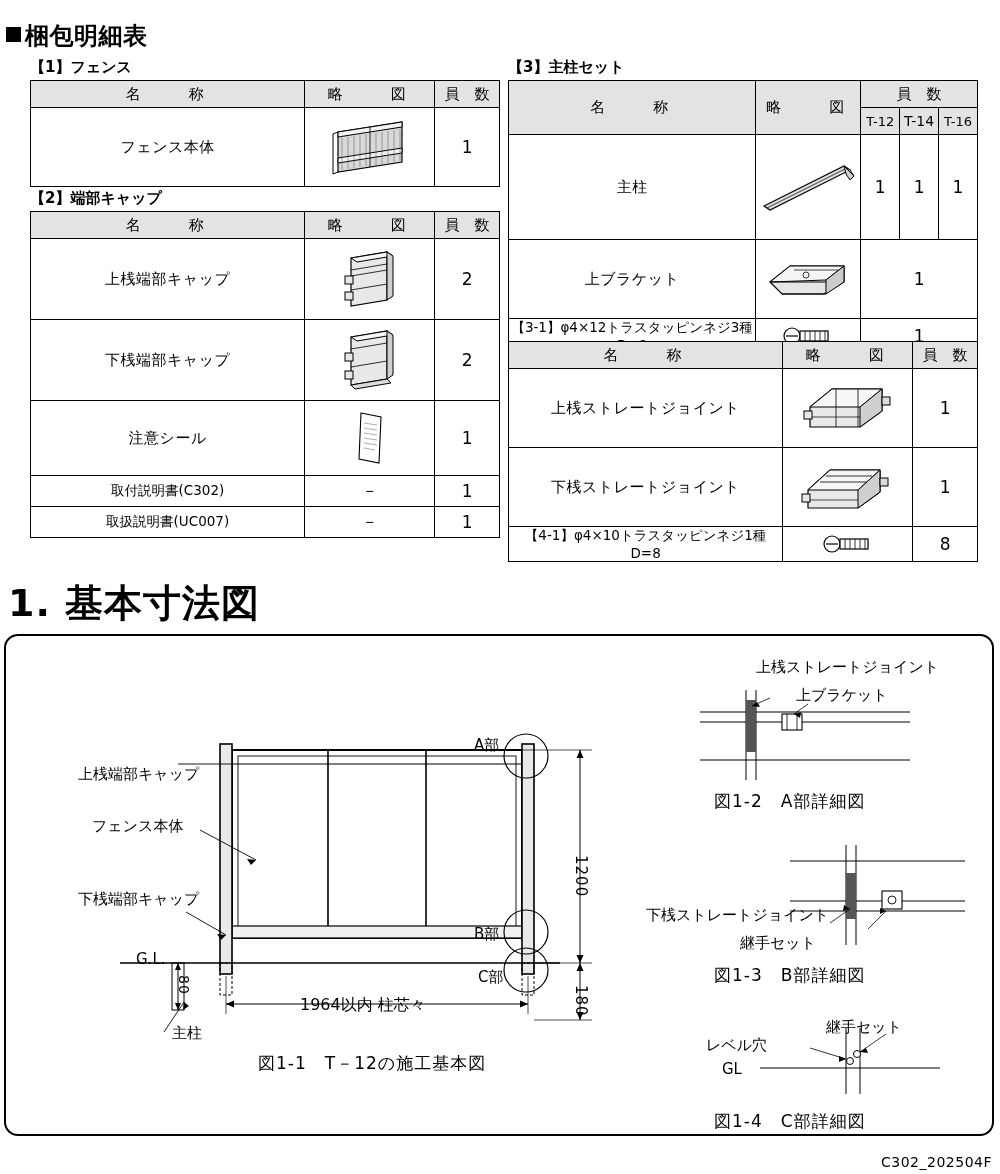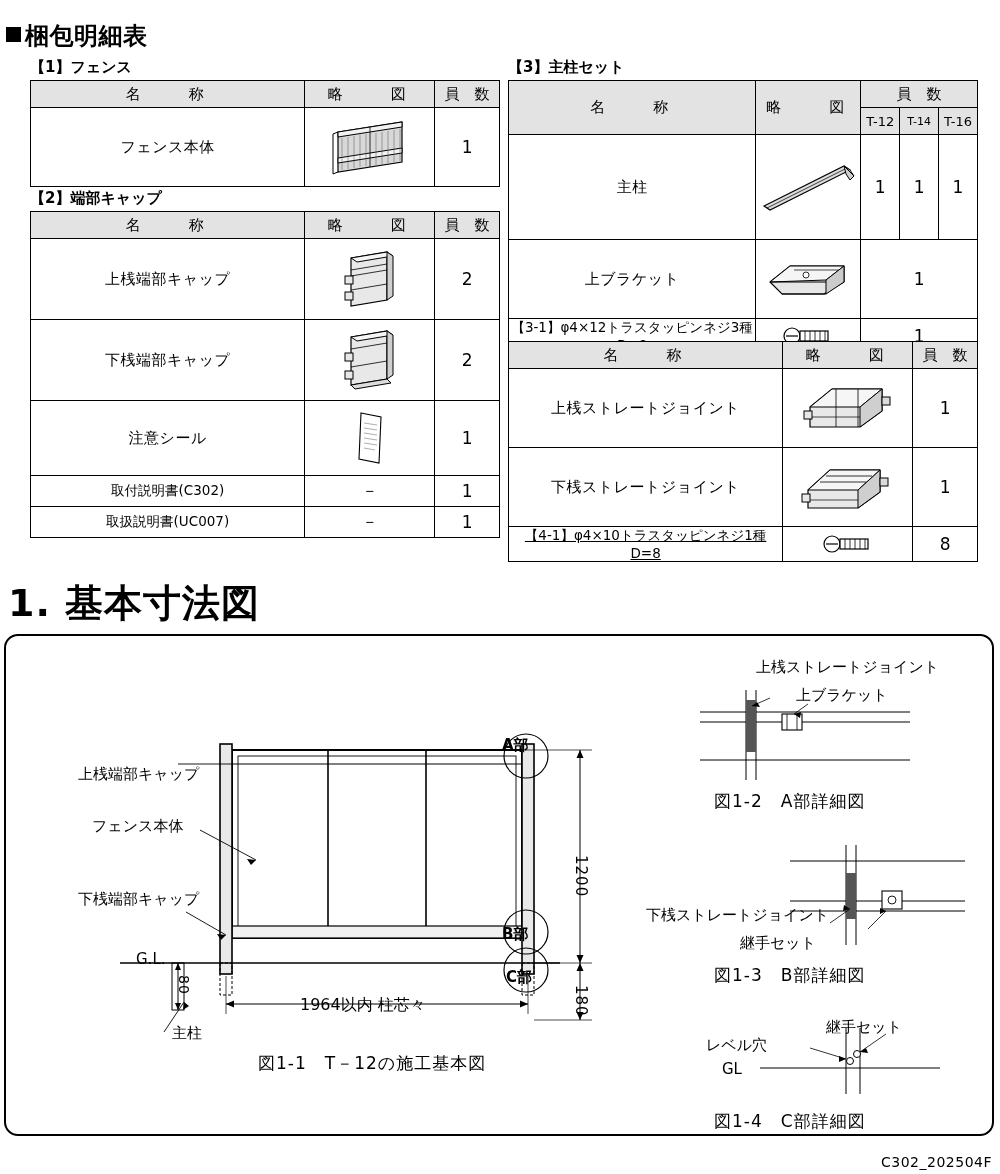--- a/index.html
+++ b/index.html
@@ -85,21 +85,21 @@
     width:990px;height:502px;
     border:2px solid #000;
     border-radius:14px;
     box-sizing:border-box;
   }
   .lbl{
     position:absolute;
     font-size:15px;
     white-space:nowrap;
   }
-  .lbl.b{font-weight:bold;margin-left:28px;}
+  .lbl.b{font-weight:normal;}
   .cap{
     position:absolute;
     font-size:17px;
     letter-spacing:1px;
     white-space:nowrap;
   }
   .vert{
     position:absolute;
     font-size:15px;
     writing-mode:vertical-rl;
@@ -253,21 +253,21 @@
         <col style="width:39px">
       </colgroup>
     <tbody>
         <tr>
       <th rowspan="2">名　　称</th>
       <th rowspan="2">略　　図</th>
       <th colspan="3" class="nosp">員　数</th>
     </tr>
     <tr>
       <th class="nosp" style="font-size:13px;">T-12</th>
-      <th class="nosp" style="font-size:11px;">T-14</th>
+      <th class="nosp" style="font-size:14px;">T-14</th>
       <th class="nosp" style="font-size:13px;">T-16</th>
     </tr>
     <tr>
       <td class="nm" style="height:104px;">主柱</td>
       <td>
         <svg class="fig" width="100" height="58" viewBox="0 0 100 58">
           <polygon points="6,48 86,8 92,12 12,52" fill="#dcdcdc" stroke="#000" stroke-width="1.1"></polygon>
           <polygon points="86,8 92,12 96,18 90,14" fill="#f2f2f2" stroke="#000" stroke-width="1"></polygon>
           <line x1="9" y1="50" x2="89" y2="10" stroke="#000" stroke-width="0.7"></line>
           <polygon points="86,8 96,18 92,22 88,16" fill="#cfcfcf" stroke="#000" stroke-width="1"></polygon>
@@ -351,21 +351,21 @@
           <line x1="30" y1="20" x2="76" y2="20" stroke="#000" stroke-width="0.8"></line>
           <line x1="24" y1="26" x2="70" y2="26" stroke="#000" stroke-width="0.8"></line>
           <line x1="12" y1="44" x2="62" y2="44" stroke="#000" stroke-width="0.7"></line>
           <rect x="6" y="38" width="8" height="8" fill="#e8e8e8" stroke="#000" stroke-width="1"></rect>
           <rect x="84" y="22" width="8" height="8" fill="#dcdcdc" stroke="#000" stroke-width="1"></rect>
         </svg>
       </td>
       <td class="qty">1</td>
     </tr>
     <tr>
-      <td class="small" style="height:32px;text-decoration:underline;">【4-1】φ4×10トラスタッピンネジ1種 D=8</td>
+      <td class="small" style="height:32px;">【4-1】φ4×10トラスタッピンネジ1種 D=8</td>
       <td>
         <svg class="fig" width="56" height="20" viewBox="0 0 56 20">
           <circle cx="12" cy="10" r="8" fill="#fff" stroke="#000" stroke-width="1.2"></circle>
           <line x1="6" y1="10" x2="18" y2="10" stroke="#000" stroke-width="1.2"></line>
           <rect x="20" y="5" width="28" height="10" fill="#fff" stroke="#000" stroke-width="1.2"></rect>
           <g stroke="#000" stroke-width="0.8">
             <line x1="25" y1="5" x2="25" y2="15"></line>
                 <line x1="30" y1="5" x2="30" y2="15"></line>
             <line x1="35" y1="5" x2="35" y2="15"></line>
                 <line x1="40" y1="5" x2="40" y2="15"></line>

